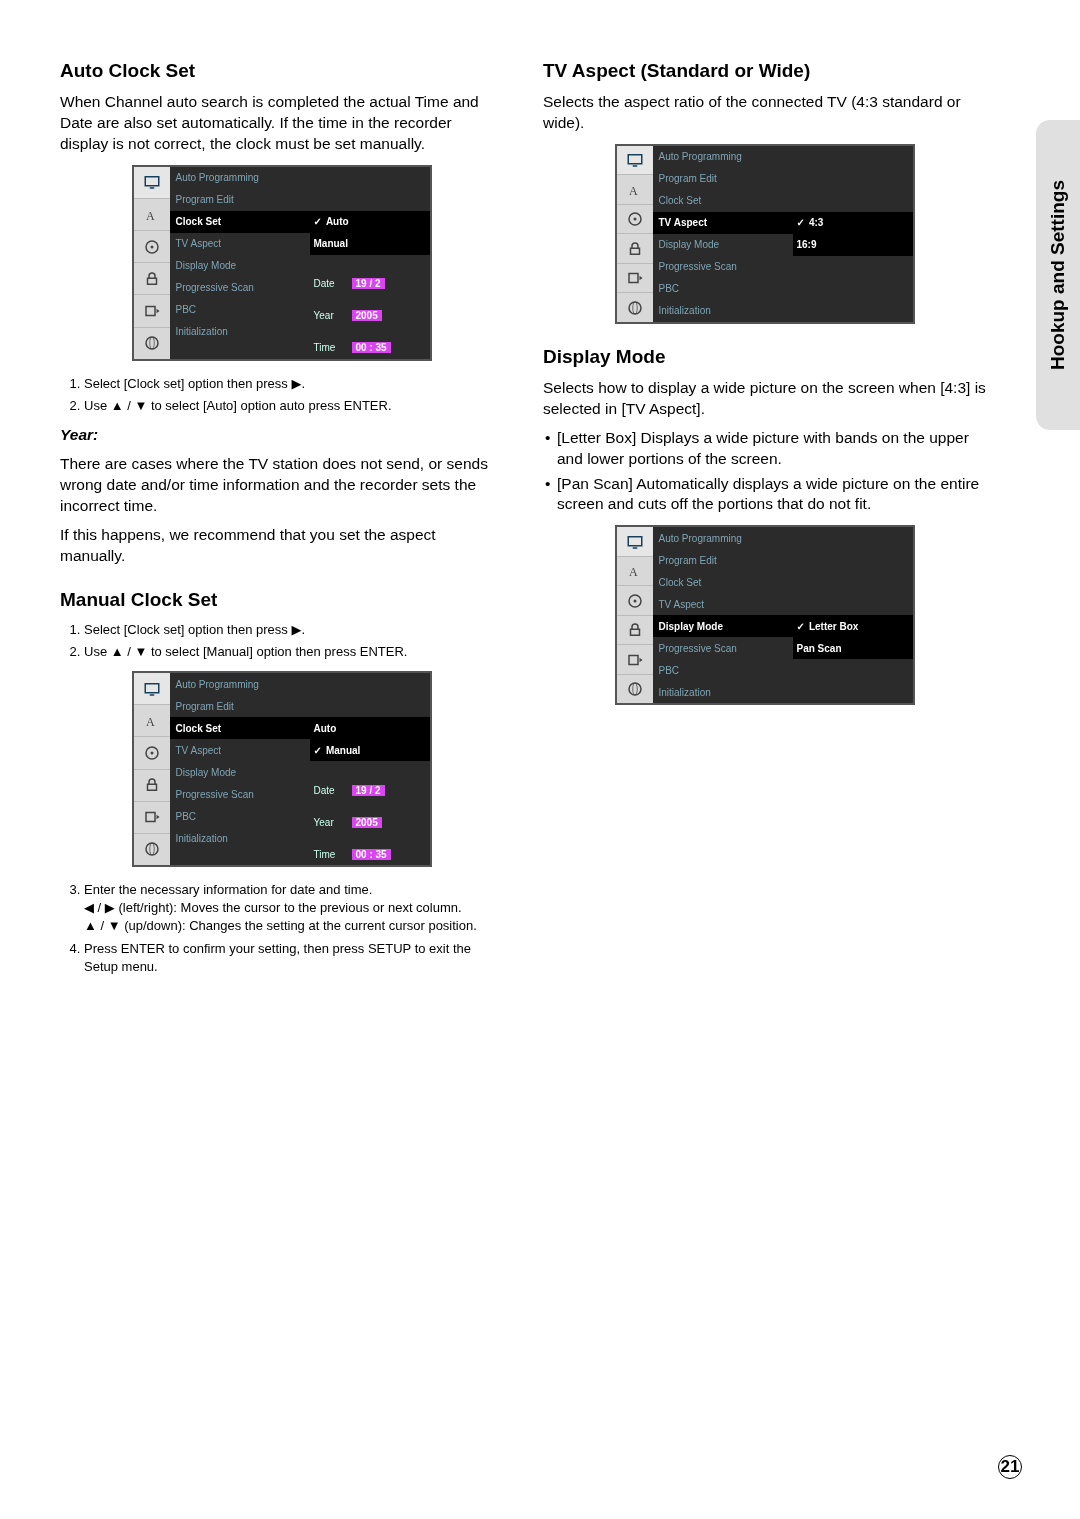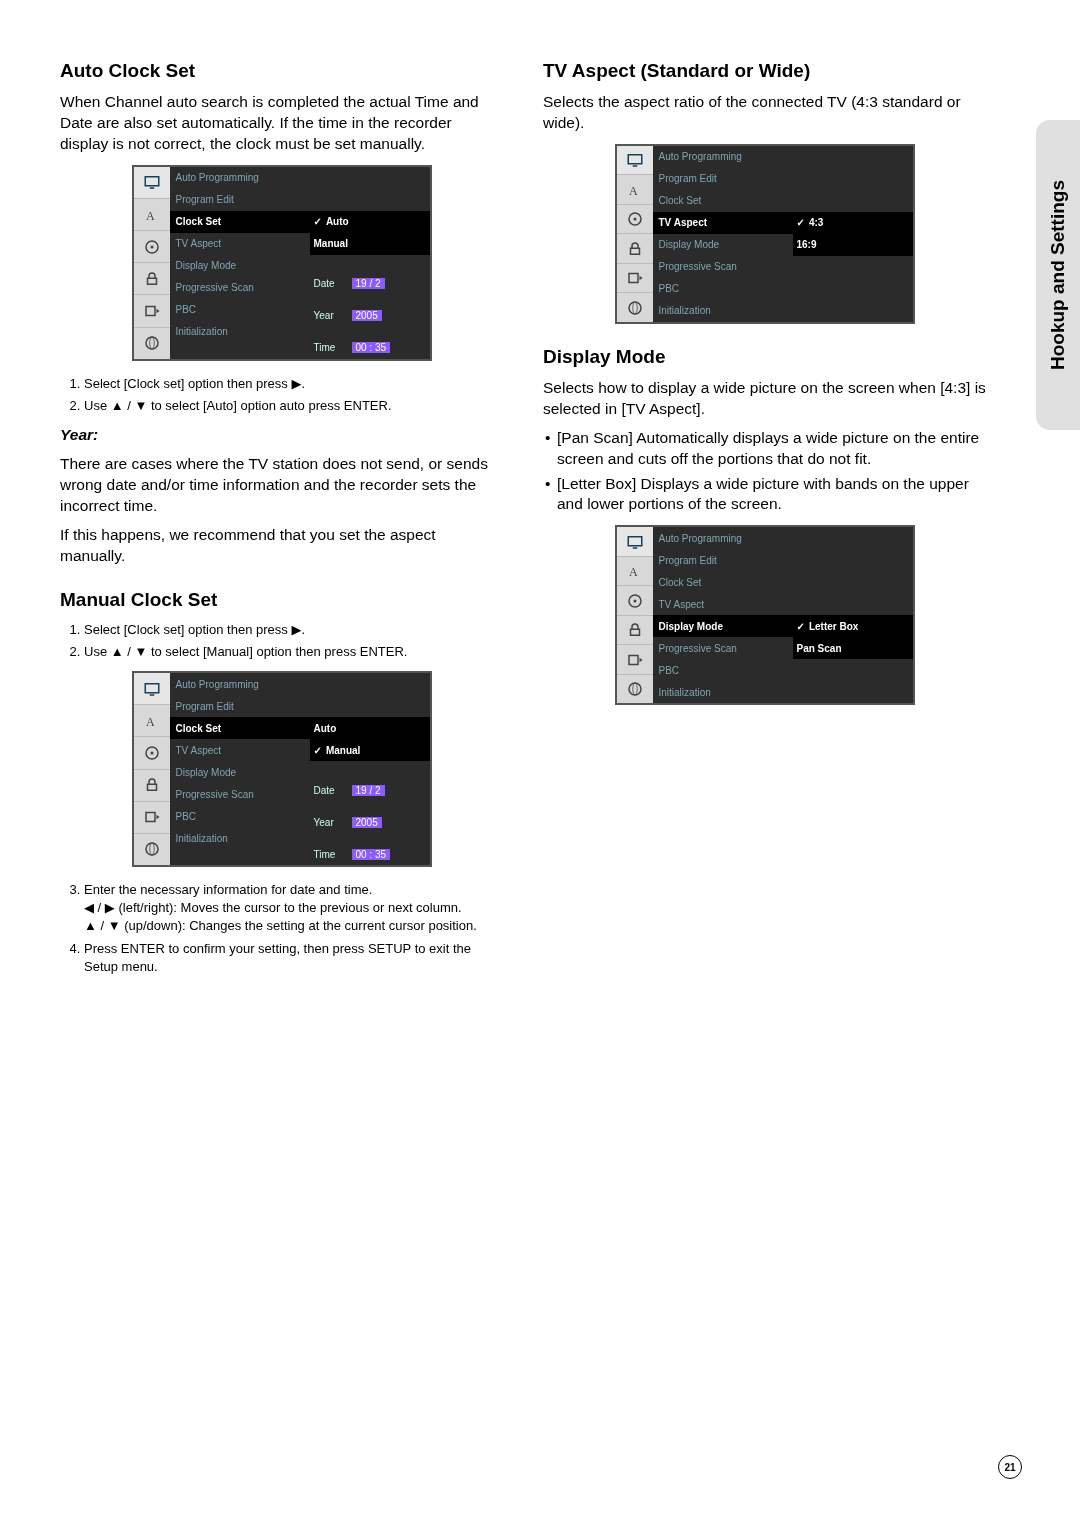--- a/index.html
+++ b/index.html
@@ -14,40 +14,40 @@
   ul.bullets { list-style: none; padding: 0; margin: 4px 0 10px 0; }
   ul.bullets li { font-size: 15.5px; line-height: 1.35; margin-bottom: 4px; padding-left: 14px; position: relative; }
   ul.bullets li::before { content: "•"; position: absolute; left: 2px; }
   .note-label { font-style: italic; font-weight: bold; font-size: 15.5px; margin-top: 4px; }
 
   
   .side-tab { position: absolute; right: 0; top: 120px; width: 44px; height: 310px; background: #e0e0e0; border-radius: 14px 0 0 14px; display: flex; align-items: center; justify-content: center; }
   .side-tab span { writing-mode: vertical-rl; transform: rotate(180deg); font-weight: bold; font-size: 19px; }
 
   
-  .pagenum { position: absolute; right: 58px; bottom: 40px; width: 24px; height: 24px; border: 1.5px solid #000; border-radius: 50%; display: flex; align-items: center; justify-content: center; font-size: 10px; font-weight: bold; }
+  .pagenum { position: absolute; right: 58px; bottom: 40px; width: 24px; height: 24px; border: 1.5px solid #000; border-radius: 50%; display: flex; align-items: center; justify-content: center; font-size: 17px; font-weight: bold; }
 
   
   .osd { width: 300px; margin: 10px auto 14px auto; background: #2b2b2b; border: 2px solid #555; display: flex; font-size: 10px; }
   .osd .tabs { width: 36px; background: #d8d8d8; display: flex; flex-direction: column; }
   .osd .tabs .ti { flex: 1; display: flex; align-items: center; justify-content: center; background:#d8d8d8; border-bottom:1px solid #bbb; color:#444;}
   .osd .tabs .ti.active { background:#e6e6e6; }
   .osd .tabs .ti:last-child{border-bottom:none;}
   .osd .tabs svg { width: 18px; height: 18px; }
   .osd .menu { flex: 1; display: flex; flex-direction: column; }
   .osd .row { display: flex; align-items: center; height: 22px; padding: 0 6px; color: #7fa5b5; }
   .osd .row.sel { background: #000; color: #fff; font-weight: bold; }
   .osd .row .lbl { flex: 1; }
   .osd .opts { width: 120px; display: flex; flex-direction: column; }
   .osd .opts .opt { height: 22px; display:flex; align-items:center; padding:0 4px; color:#cfe; }
   .osd .opts .opt.chk::before { content:"✓"; margin-right:4px; color:#fff;}
   .osd .opts .opt.hl { background:#000; color:#fff; font-weight:bold; }
   .osd .opts .kv { height:22px; display:flex; align-items:center; gap:4px; padding:0 4px;margin-top:10px;}
   .osd .opts .kv .k{ color:#cfe; width:34px;}
-  .osd .opts .kv .v{ background:#8b5cf6; color:#fff; padding:0 4px; font-weight:normal;}
+  .osd .opts .kv .v{ background:#d946ef; color:#fff; padding:0 4px; font-weight:bold;}
 </style>
 </head>
 <body>
 
 <div class="side-tab">
   <span>Hookup and Settings</span>
 </div>
 
 <div class="pagenum">
   <span>21</span>
@@ -327,22 +327,22 @@
         <div class="opt" style="height:22px"></div>
         <div class="opt" style="height:22px"></div>
         <div class="opt chk hl">4:3</div>
         <div class="opt hl">16:9</div>
       </div>
     </div>
 
     <h2 class="sub">Display Mode</h2>
     <p>Selects how to display a wide picture on the screen when [4:3] is selected in [TV Aspect].</p>
     <ul class="bullets">
+      <li>[Letter Box] Displays a wide picture with bands on the upper and lower portions of the screen.</li>
       <li>[Pan Scan] Automatically displays a wide picture on the entire screen and cuts off the portions that do not fit.</li>
-      <li>[Letter Box] Displays a wide picture with bands on the upper and lower portions of the screen.</li>
     </ul>
 
     <div class="osd">
       <div class="tabs">
         <div class="ti active">
             <svg viewBox="0 0 24 24">
               <rect x="3" y="5" width="18" height="12" fill="none" stroke="#17405a" stroke-width="2"></rect>
               <rect x="9" y="19" width="6" height="2" fill="#17405a"></rect>
             </svg>
           </div>

